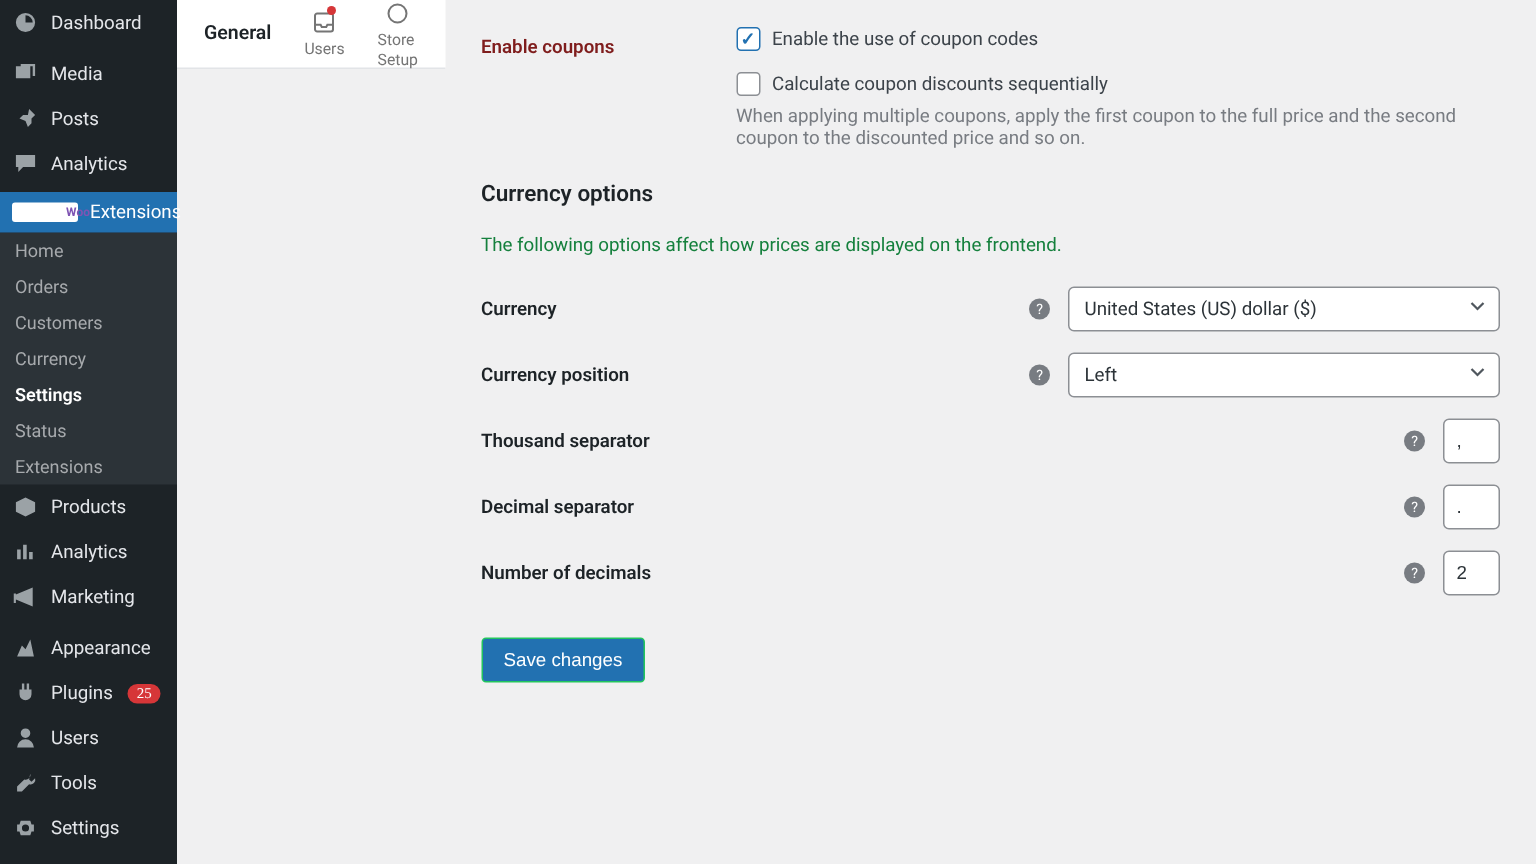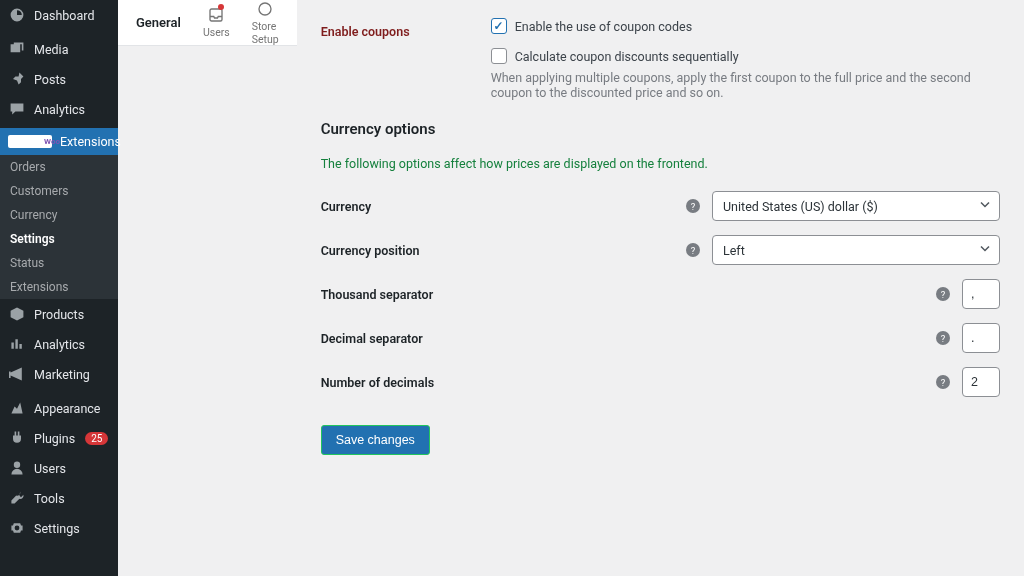--- a/index.html
+++ b/index.html
@@ -9,21 +9,21 @@
   
   .sidebar { width: 118px; background: #1d2327; color: #f0f0f1; font-size: 12.5px; flex-shrink: 0; display: flex; flex-direction: column; }
   .menu-item { display: flex; align-items: center; gap: 8px; padding: 6px 8px 6px 8px; color: #e4e6ea; cursor: pointer; }
   .menu-item .icon { width: 18px; height: 18px; display: inline-flex; align-items: center; justify-content: center; color: rgba(240,246,252,.6); }
   .menu-item.active { background: #2271b1; color: #fff; position: relative; }
   .menu-item.active .icon { color: #fff; padding-left: 44px; }
   .menu-item.active::after { content: ""; position: absolute; right: -6px; top: 50%; transform: translateY(-50%); border: 6px solid transparent; border-right-color: #f0f0f1; }
   .submenu { background: #2c3338; }
   .submenu .sub-item { padding: 5px 8px 5px 10px; color: #a7aaad; cursor: pointer; font-size: 12px; }
   .submenu .sub-item.current { color: #fff; font-weight: 600; }
-  .badge { background: #d63638; color: #fff; border-radius: 10px; font-size: 10px; padding: 1px 6px; display: inline-block; margin-left: 2px; }
+  .badge { background: #d63638; color: #fff; border-radius: 10px; font-size: 10px; padding: 1px 6px; display: inline-block; margin-left: 2px; font-family: Liberation Serif, serif; }
   .menu-item svg { display: block; }
   .sep { height: 4px; }
 
   
   .main { flex: 1; display: flex; flex-direction: row; background: #f0f0f1; }
   .topbar { background: #fff; height: 46px; border-bottom: 1px solid #e2e4e7; display: flex; align-items: center; padding: 0 18px; }
   .topbar .title { font-weight: 600; font-size: 13px; color: #1d2327; }
   .topbar .spacer { flex: 1; }
   .topbar .util { display: flex; flex-direction: column; align-items: center; margin-left: 22px; cursor: pointer; color: #757575; }
   .topbar .util svg { width: 18px; height: 18px; }
@@ -96,20 +96,21 @@
       <span>Analytics</span>
     </div>
     <div class="sep"></div>
     <div class="menu-item active">
       <span class="icon" style="background:#fff;border-radius:2px;width:16px;height:13px;">
           <span style="color:#7f54b3;font-size:8px;font-weight:700;line-height:13px;display:block;text-align:center;">Woo</span>
         </span>
       <span>Extensions</span>
     </div>
     <div class="submenu">
+      <div class="sub-item">Home</div>
       <div class="sub-item">Orders</div>
       <div class="sub-item">Customers</div>
       <div class="sub-item">Currency</div>
       <div class="sub-item current">Settings</div>
       <div class="sub-item">Status</div>
       <div class="sub-item">Extensions</div>
     </div>
     <div class="menu-item">
       <span class="icon">
           <svg viewBox="0 0 20 20" width="16" height="16" fill="currentColor">

